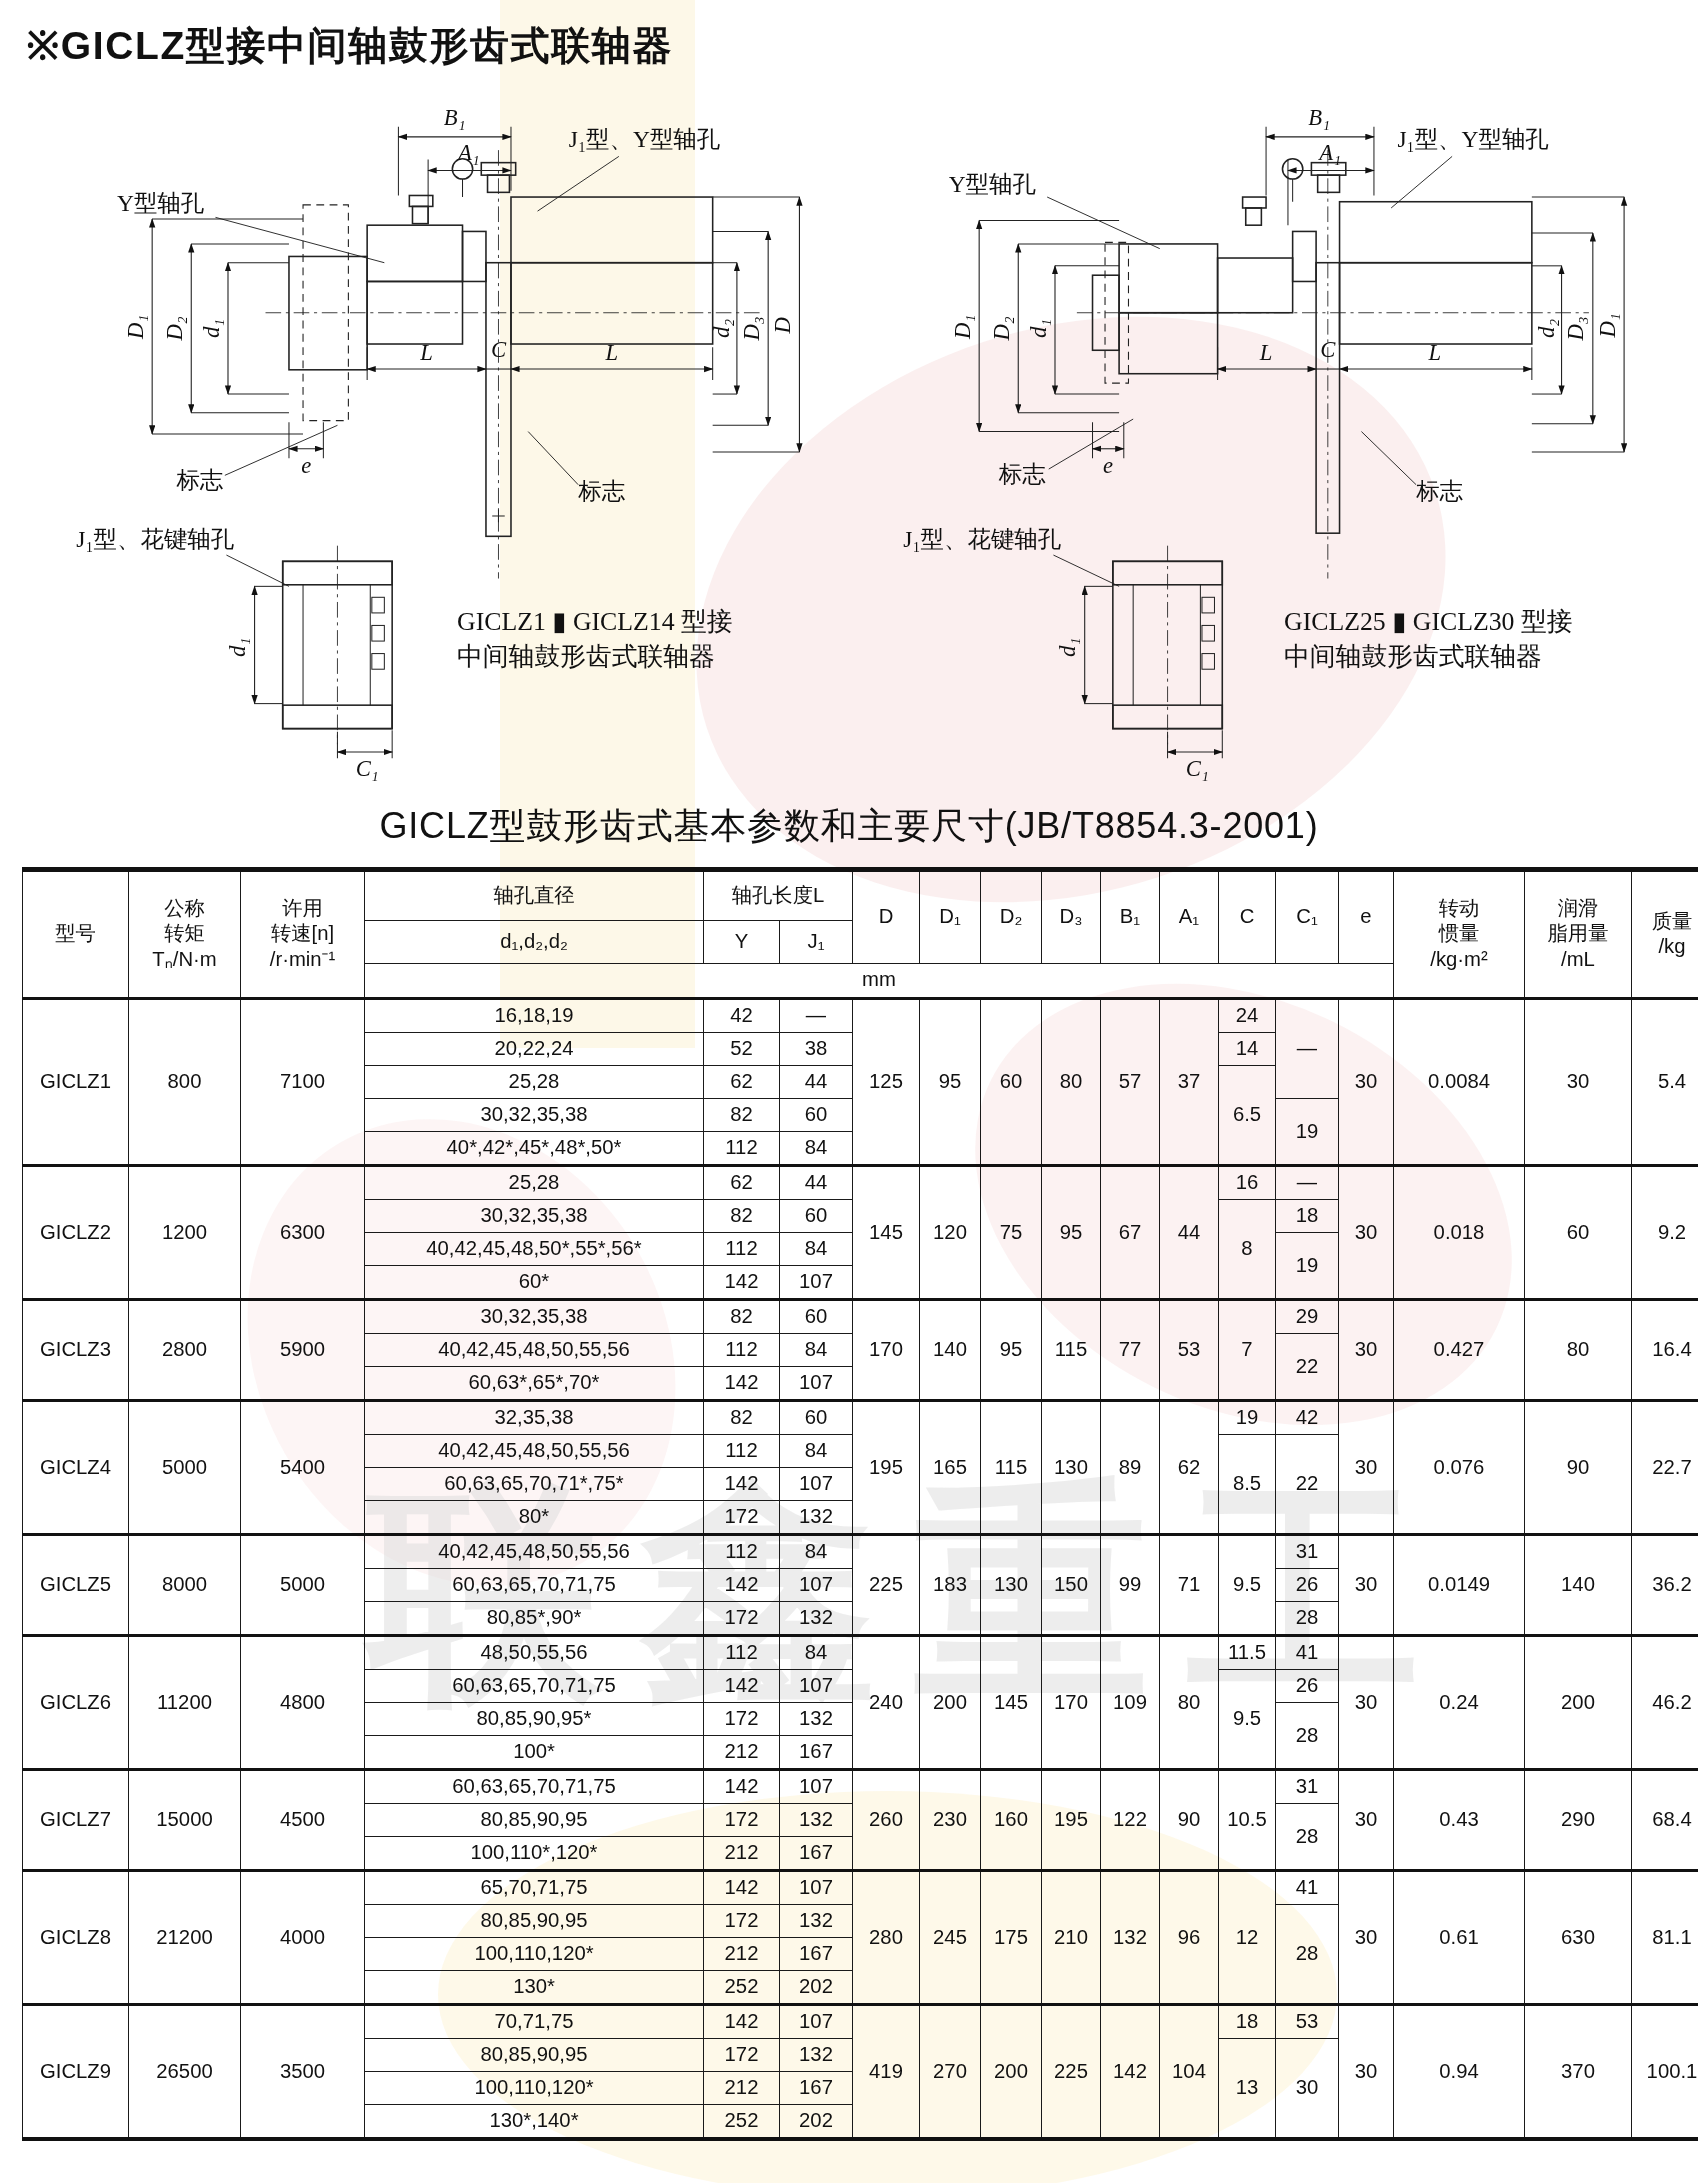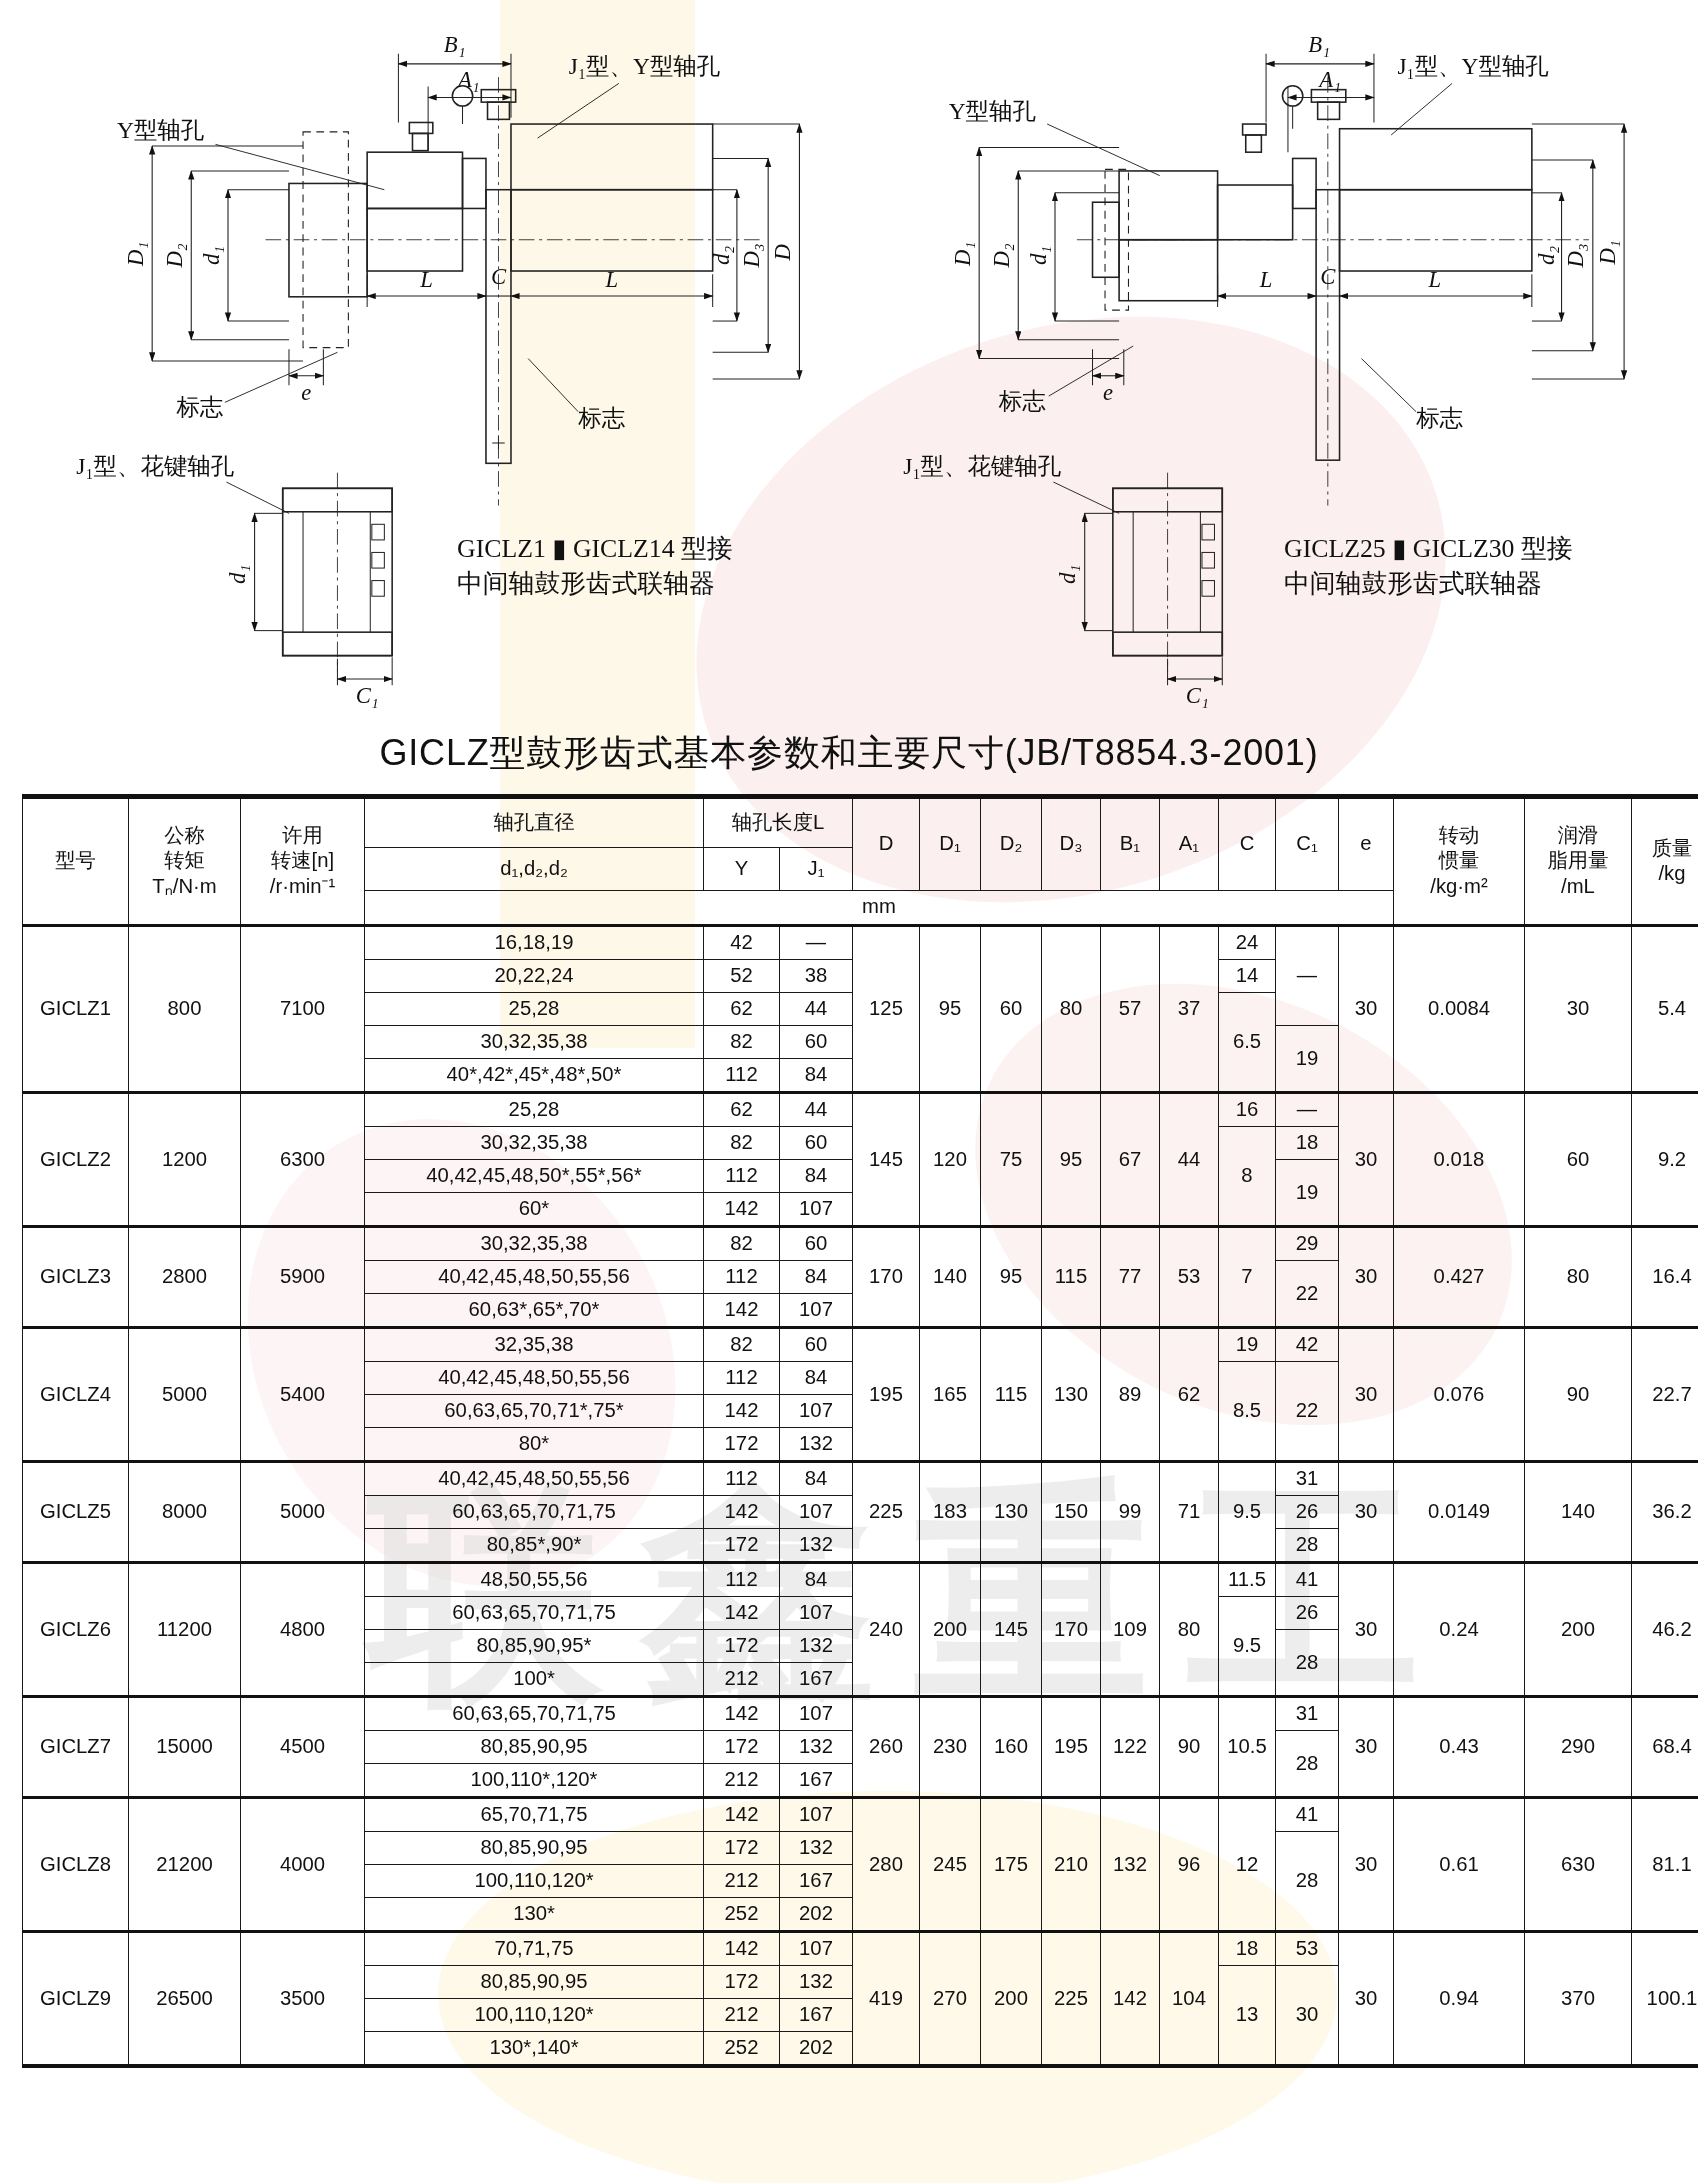--- a/index.html
+++ b/index.html
@@ -61,20 +61,21 @@
 
 <div class="wm wm-band"></div>
 <div class="wm wm-blob1"></div>
 <div class="wm wm-blob2"></div>
 <div class="wm wm-blob4"></div>
 <div class="wm wm-blob3"></div>
 <div class="wm wm-text">联鑫重工</div>
 
 <div class="layer">
 
+  <div class="page-title">※GICLZ型接中间轴鼓形齿式联轴器</div>
 
   <div class="diagrams">
 
     <svg viewBox="0 0 1040 900" width="813" height="704">
       <defs>
         <pattern id="hatch" patternUnits="userSpaceOnUse" width="11" height="11">
           <path d="M0,11 L11,0" stroke="#333" stroke-width="1.4"></path>
         </pattern>
         <marker id="arr" orient="auto-start-reverse" markerUnits="userSpaceOnUse" markerWidth="14" markerHeight="10" refX="11" refY="4">
           <path d="M0,0 L12,4 L0,8 Z" fill="#111"></path>

